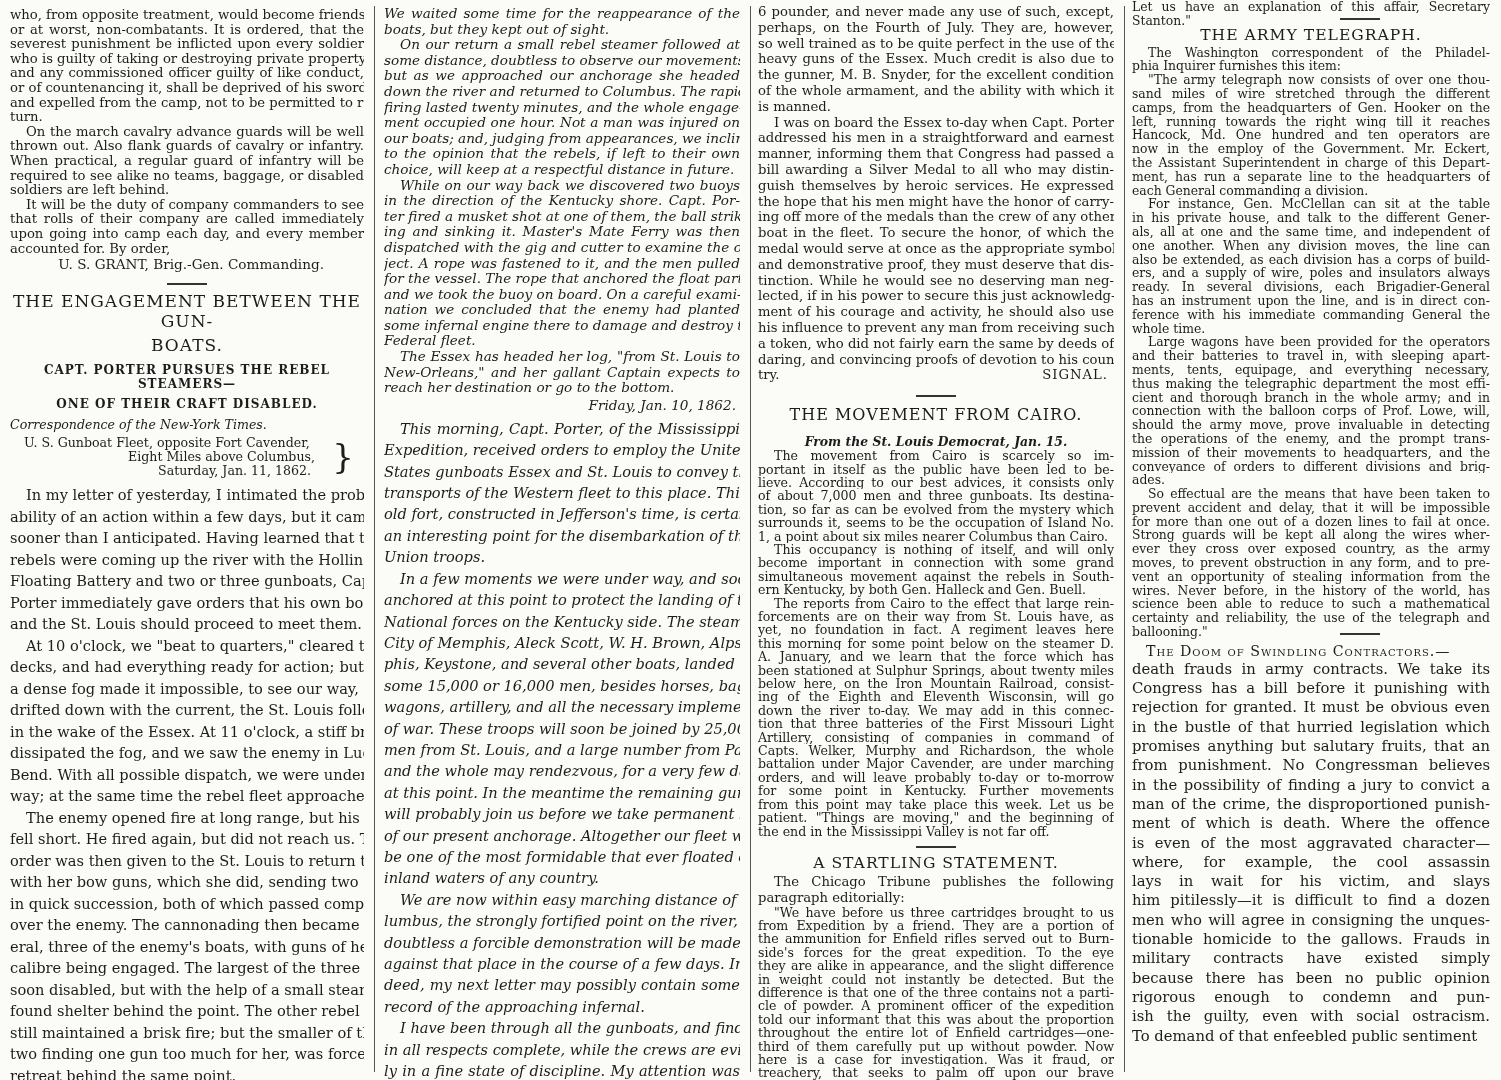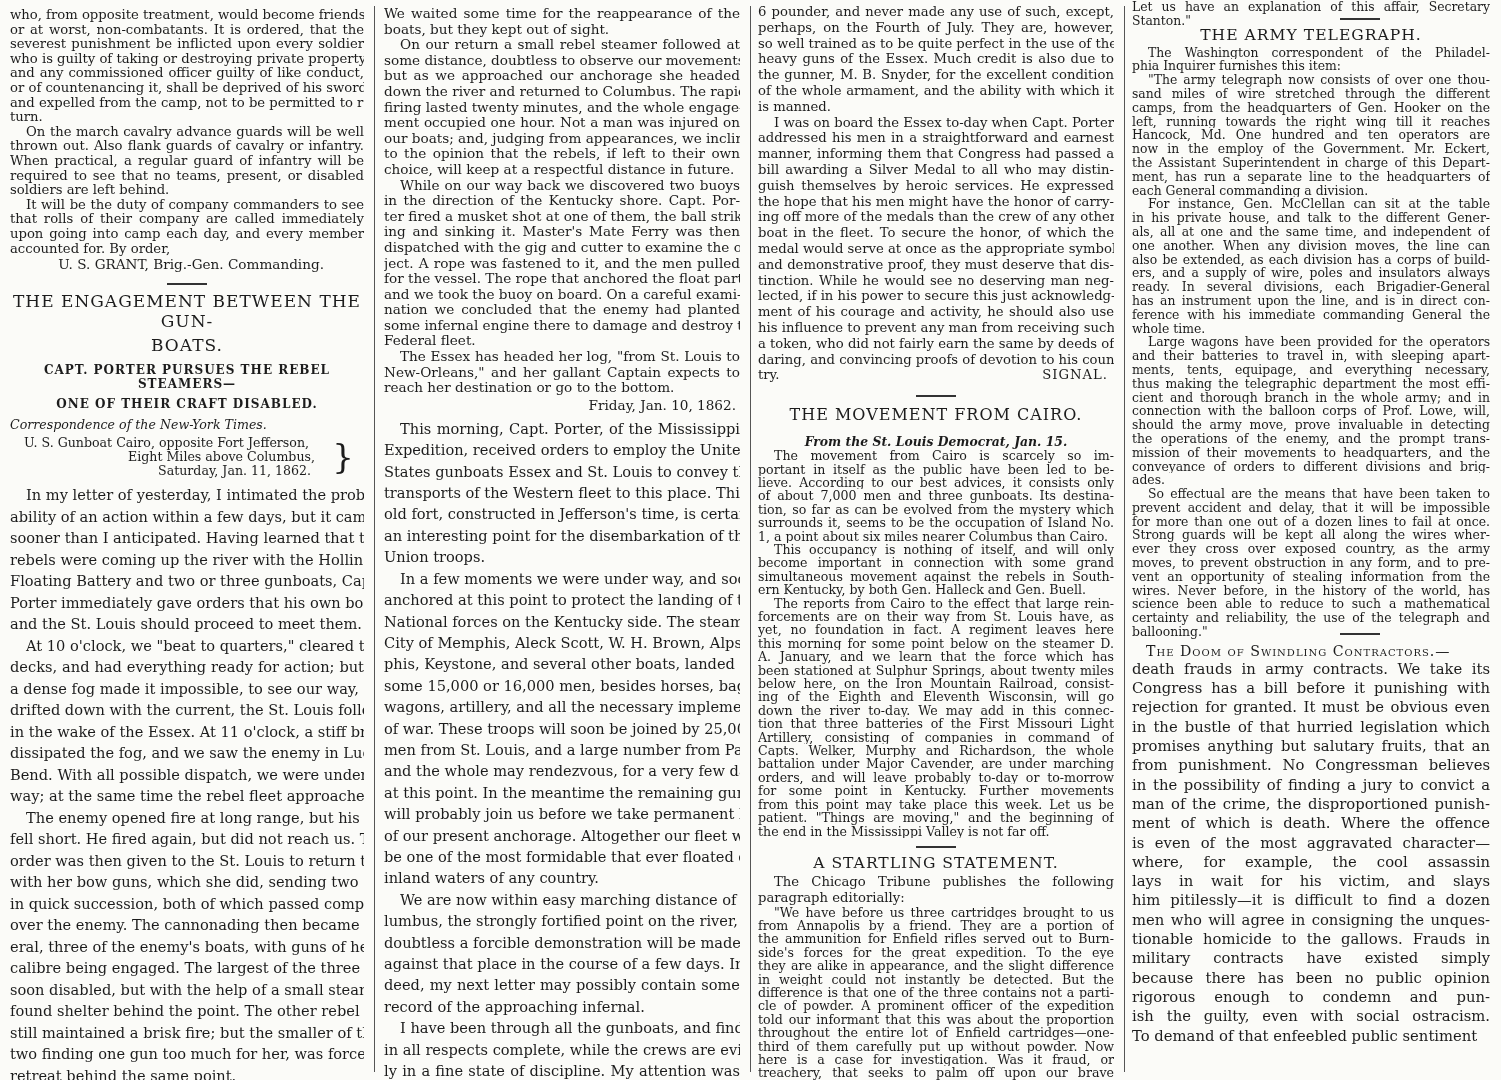--- a/index.html
+++ b/index.html
@@ -8,21 +8,21 @@
   .page { position:absolute; left:0; top:0; width:1501px; height:1080px; background:#fbfbf8; }
   .col { position:absolute; top:0; height:1080px; overflow:hidden; box-sizing:border-box; }
   .rule { position:absolute; top:6px; bottom:8px; width:1px; background:#555; }
   .lines { margin:0; padding:0; }
   .ln { display:block; white-space:nowrap; text-align:justify; text-align-last:justify; overflow:hidden; }
   .ln.last { text-align-last:left; }
   .ln.ind { padding-left:16px; }
   .ln.right { text-align:right; text-align-last:right; }
   .c1 .ln { font-size:13.2px; line-height:14.6px; }
   .c1 .lg .ln { font-size:14.6px; line-height:21.5px; }
-  .c2 .ln { font-size:13.6px; line-height:15.6px; }
+  .c2 .ln { font-size:13.6px; line-height:15.6px;font-style:italic; }
   .c2 .lg .ln { font-size:14.6px; line-height:21.4px; }
   .c3 .ln { font-size:13.2px; line-height:15.8px; }
   .c3 .sm .ln { font-size:12.6px; line-height:13.4px; }
   .c4 .ln { font-size:12.4px; line-height:13.8px; }
   .c4 .lg .ln { font-size:14.8px; line-height:19.3px; }
   .head { font-size:17px; letter-spacing:1px; text-align:center; font-weight:normal; margin:0; }
   .sub { font-size:12px; letter-spacing:1px; text-align:center; font-weight:bold; margin:0; }
   .it { font-style:italic; }
   .dash { width:40px; height:2px; background:#333; margin:0 auto; }
 </style>
@@ -41,40 +41,40 @@
         <span class="ln">or at worst, non-combatants. It is ordered, that the</span>
         <span class="ln">severest punishment be inflicted upon every soldier</span>
         <span class="ln">who is guilty of taking or destroying private property,</span>
         <span class="ln">and any commissioned officer guilty of like conduct,</span>
         <span class="ln">or of countenancing it, shall be deprived of his sword</span>
         <span class="ln">and expelled from the camp, not to be permitted to re-</span>
         <span class="ln last">turn.</span>
         <span class="ln ind">On the march cavalry advance guards will be well</span>
         <span class="ln">thrown out. Also flank guards of cavalry or infantry.</span>
         <span class="ln">When practical, a regular guard of infantry will be</span>
-        <span class="ln">required to see that no teams, present, or disabled</span>
+        <span class="ln">required to see alike no teams, baggage, or disabled</span>
         <span class="ln last">soldiers are left behind.</span>
         <span class="ln ind">It will be the duty of company commanders to see</span>
         <span class="ln">that rolls of their company are called immediately</span>
         <span class="ln">upon going into camp each day, and every member</span>
         <span class="ln last">accounted for. By order,</span>
       </div>
     <div class="ln right" style="padding-right:40px; font-size:13.6px; line-height:17px;">U. S. GRANT, Brig.-Gen. Commanding.</div>
     <div class="dash" style="margin-top:10px"></div>
     <div style="margin-top:6px">
       <div class="head">THE ENGAGEMENT BETWEEN THE GUN-</div>
       <div class="head" style="margin-top:4px">BOATS.</div>
     </div>
     <div style="margin-top:8px">
       <div class="sub">CAPT. PORTER PURSUES THE REBEL STEAMERS—</div>
       <div class="sub" style="margin-top:6px">ONE OF THEIR CRAFT DISABLED.</div>
     </div>
     <div class="it" style="font-size:12.6px; margin-top:6px">Correspondence of the New-York Times.</div>
     <div style="font-size:12.6px; line-height:14px; margin-top:4px; padding-left:14px; position:relative;">
-      <div>U. S. Gunboat Cairo, opposite Fort Jefferson,</div>
+      <div>U. S. Gunboat Fleet, opposite Fort Cavender,</div>
       <div style="padding-left:104px">Eight Miles above Columbus,</div>
       <div style="padding-left:134px">Saturday, Jan. 11, 1862.</div>
       <div style="position:absolute; right:10px; top:0; font-size:34px; line-height:40px;">}</div>
     </div>
     <div class="lines lg" style="margin-top:6px" id="c1-body">
         <span class="ln ind">In my letter of yesterday, I intimated the prob-</span>
         <span class="ln">ability of an action within a few days, but it came</span>
         <span class="ln">sooner than I anticipated. Having learned that the</span>
         <span class="ln">rebels were coming up the river with the Hollins</span>
         <span class="ln">Floating Battery and two or three gunboats, Capt.</span>
@@ -233,21 +233,21 @@
         <span class="ln last">the end in the Mississippi Valley is not far off.</span>
       </div>
     <div class="dash" style="margin-top:8px"></div>
     <div class="head" style="margin-top:6px; font-size:15.6px;">A STARTLING STATEMENT.</div>
     <div class="lines" style="margin-top:2px" id="c3-intro">
         <span class="ln ind">The Chicago Tribune publishes the following</span>
         <span class="ln last">paragraph editorially:</span>
       </div>
     <div class="lines sm" id="c3-startling">
         <span class="ln ind">"We have before us three cartridges brought to us</span>
-        <span class="ln">from Annapolis by a friend. They are a portion of</span>
+        <span class="ln">from Expedition by a friend. They are a portion of</span>
         <span class="ln">the ammunition for Enfield rifles served out to Burn-</span>
         <span class="ln">side's forces for the great expedition. To the eye</span>
         <span class="ln">they are alike in appearance, and the slight difference</span>
         <span class="ln">in weight could not instantly be detected. But the</span>
         <span class="ln">difference is that one of the three contains not a parti-</span>
         <span class="ln">cle of powder. A prominent officer of the expedition</span>
         <span class="ln">told our informant that this was about the proportion</span>
         <span class="ln">throughout the entire lot of Enfield cartridges—one-</span>
         <span class="ln">third of them carefully put up without powder. Now</span>
         <span class="ln">here is a case for investigation. Was it fraud, or</span>

